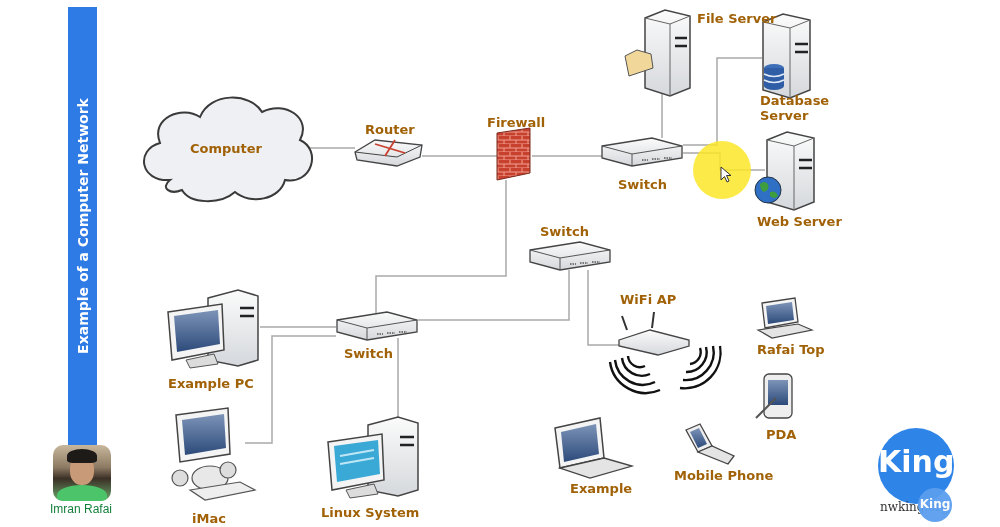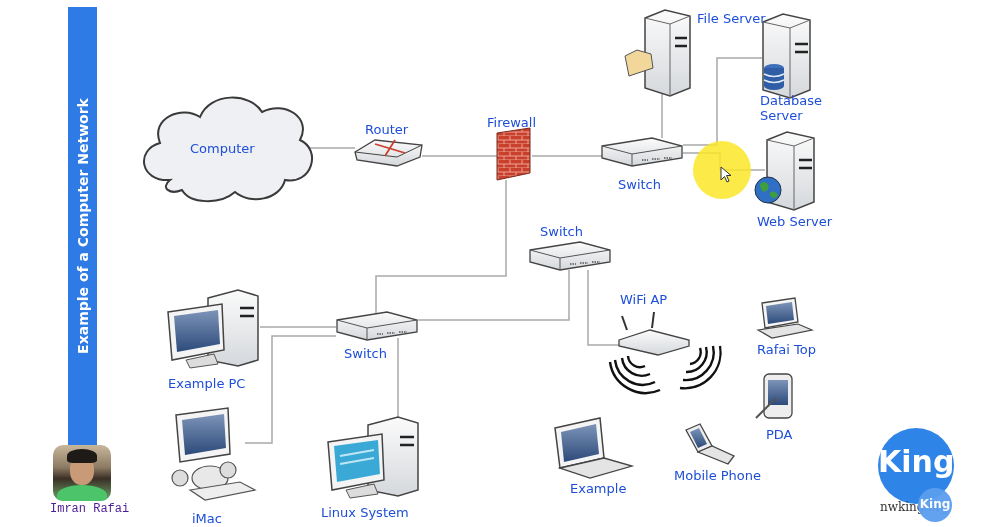--- a/index.html
+++ b/index.html
@@ -7,27 +7,27 @@
          font-family:"DejaVu Sans", sans-serif; }
   .sidebar-bar { position:absolute; left:68px; top:7px; width:29px; height:438px; background:#2f7be6; }
   .sidebar-title { position:absolute; left:68px; top:7px; width:29px; height:438px; }
   .sidebar-title span { position:absolute; left:50%; top:50%; transform:translate(-50%,-50%) rotate(-90deg);
          white-space:nowrap; color:#fff; font-weight:bold; font-size:14px; }
   .avatar { position:absolute; left:53px; top:445px; width:58px; height:56px; border-radius:10px; overflow:hidden;
          background:linear-gradient(180deg,#c9b79c 0%, #8c7a63 40%, #3b2f26 60%, #6aa86a 100%); }
   .avatar .face { position:absolute; left:17px; top:10px; width:24px; height:30px; border-radius:45%; background:#c99a78; }
   .avatar .hair { position:absolute; left:14px; top:4px; width:30px; height:14px; border-radius:50% 50% 20% 20%; background:#1e1a18; }
   .avatar .shirt { position:absolute; left:4px; top:40px; width:50px; height:20px; border-radius:50% 50% 0 0; background:#4cc46a; }
-  .author { position:absolute; left:50px; top:502px; font-family:Liberation Mono, monospace; font-size:12px; color:#4c1d95; }
+  .author { position:absolute; left:50px; top:502px; font-family:Liberation Sans, sans-serif; font-size:12px; color:#15803d; }
   .logo { position:absolute; left:878px; top:428px; width:76px; height:76px; border-radius:50%; background:#2f84e8; }
   .logo span { position:absolute; left:0; right:0; top:16px; text-align:center; color:#fff; font-weight:bold; font-size:30px; }
   .logo-small { position:absolute; left:918px; top:488px; width:34px; height:34px; border-radius:50%; background:#5b9eee; opacity:.95; }
   .logo-small span { position:absolute; left:0; right:0; top:9px; text-align:center; color:#fff; font-weight:bold; font-size:12px; }
   .logo-caption { position:absolute; left:880px; top:500px; font-family:"DejaVu Serif", serif; font-size:12px; color:#333; }
-  .label { position:absolute; font-weight:normal; font-size:13px; color:#1d4ed8; white-space:nowrap; }
+  .label { position:absolute; font-weight:bold; font-size:13px; color:#a16207; white-space:nowrap; }
   svg.diagram { position:absolute; left:0; top:0; }
   .cursor-highlight { position:absolute; left:693px; top:141px; width:58px; height:58px; border-radius:50%;
          background:rgba(250,230,40,0.85); }
 </style>
 </head>
 <body>
 
 <div class="sidebar-bar"></div>
 <div class="sidebar-title">
     <span>Example of a Computer Network</span>

